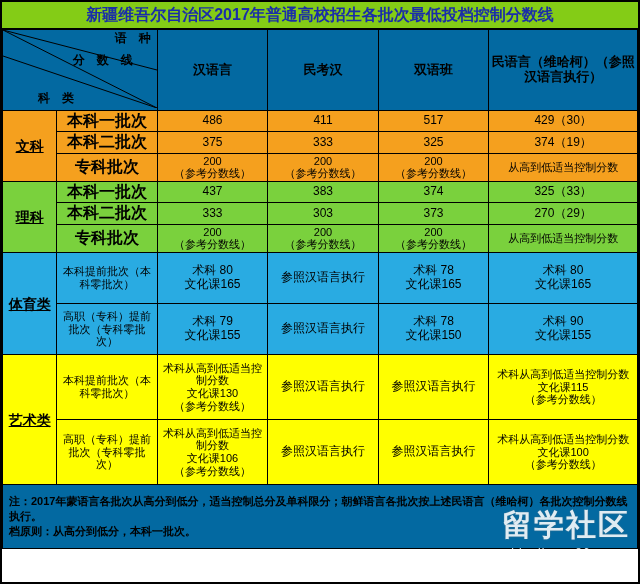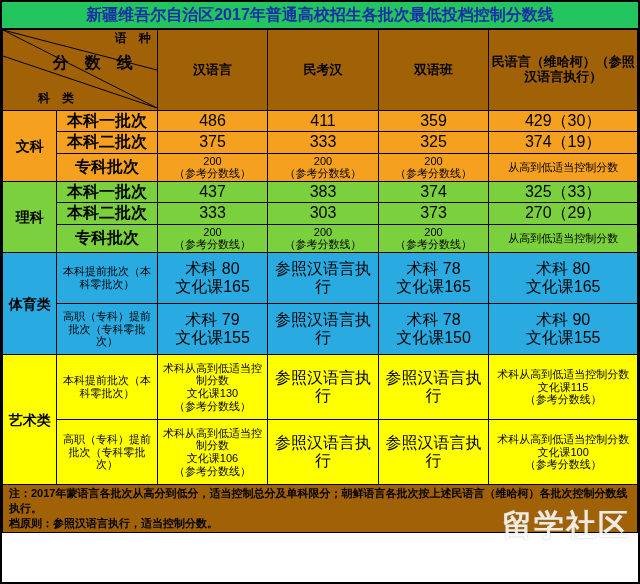--- a/index.html
+++ b/index.html
@@ -18,66 +18,66 @@
     border:2px solid #000;
   }
   .title{
     height:26px;
     line-height:26px;
     text-align:center;
     font-weight:bold;
     font-size:16px;
     color:#1a2ea8;
     letter-spacing:0px;
-    background:#22c55e;
+    background:#84cc16;
     border-bottom:1px solid #000;
     white-space:nowrap;
   }
   table{
     border-collapse:collapse;
     width:100%;
     table-layout:fixed;
   }
   td{
     border:1px solid #000;
     text-align:center;
     vertical-align:middle;
-    font-size:16px;
+    font-size:12px;
     padding:1px 2px;
     line-height:1.15;
     word-break:break-all;
   }
   
   .hdr td{height:78px;font-weight:bold;font-size:13px;}
   .corner{
     position:relative;
     padding:0;
     overflow:hidden;
   }
   .corner svg{position:absolute;left:0;top:0;}
   .corner .c1{position:absolute;right:6px;top:2px;font-weight:bold;font-size:12px;}
-  .corner .c2{position:absolute;right:24px;top:24px;font-weight:bold;font-size:16px;}
+  .corner .c2{position:absolute;right:24px;top:24px;font-weight:bold;font-size:12px;}
   .corner .c3{position:absolute;left:6px;bottom:4px;font-weight:bold;font-size:12px;margin-left:29px;}
 
-  .cat{font-weight:bold;font-size:14px;}
+  .cat{font-weight:bold;font-size:14px;text-decoration:underline;}
   .sub{font-weight:bold;font-size:16px;}
 
   .orange{background:#f5a01e;}
   .green{background:#7ad13d;}
   .yellow{background:#ffff00;}
-  .white{background:#a16207;}
+  .white{background:#0369a1;}
   .lblue{background:#29abe2;}
 
   .small{font-size:11px;}
 
   .note{
     font-size:11px;
     font-weight:bold;
     line-height:1.35;
-    padding:1px 6px;
+    padding:9px 6px;
     text-align:left;
   }
   .watermark{
     position:absolute;
     right:8px;
     bottom:22px;
     text-align:center;
     pointer-events:none;
   }
   .wm-main{
@@ -128,21 +128,21 @@
       <td class="white">民考汉</td>
       <td class="white">双语班</td>
       <td class="white">民语言（维哈柯）（参照汉语言执行）</td>
     </tr>
 
     <tr>
       <td class="orange cat" rowspan="3">文科</td>
       <td class="orange sub">本科一批次</td>
       <td class="orange">486</td>
       <td class="orange">411</td>
-      <td class="orange">359</td>
+      <td class="orange">517</td>
       <td class="orange">429（30）</td>
     </tr>
     <tr>
       <td class="orange sub">本科二批次</td>
       <td class="orange">375</td>
       <td class="orange">333</td>
       <td class="orange">325</td>
       <td class="orange">374（19）</td>
     </tr>
     <tr>
@@ -256,21 +256,21 @@
       <td class="yellow small multiline">
             <div>术科从高到低适当控制分数</div>
             <div>文化课100</div>
             <div>（参考分数线）</div>
           </td>
     </tr>
 
     <tr>
       <td class="white note" colspan="6">
         <div>注：2017年蒙语言各批次从高分到低分，适当控制总分及单科限分；朝鲜语言各批次按上述民语言（维哈柯）各批次控制分数线执行。</div>
-        <div>档原则：参照汉语言执行，适当控制分数。</div>
+        <div>档原则：从高分到低分，本科一批次。</div>
       </td>
     </tr>
   </tbody>
     </table>
 
   <div class="watermark">
     <div class="wm-main">留学社区</div>
     <div class="wm-sub">bbs.liuxue86.com</div>
   </div>
 

